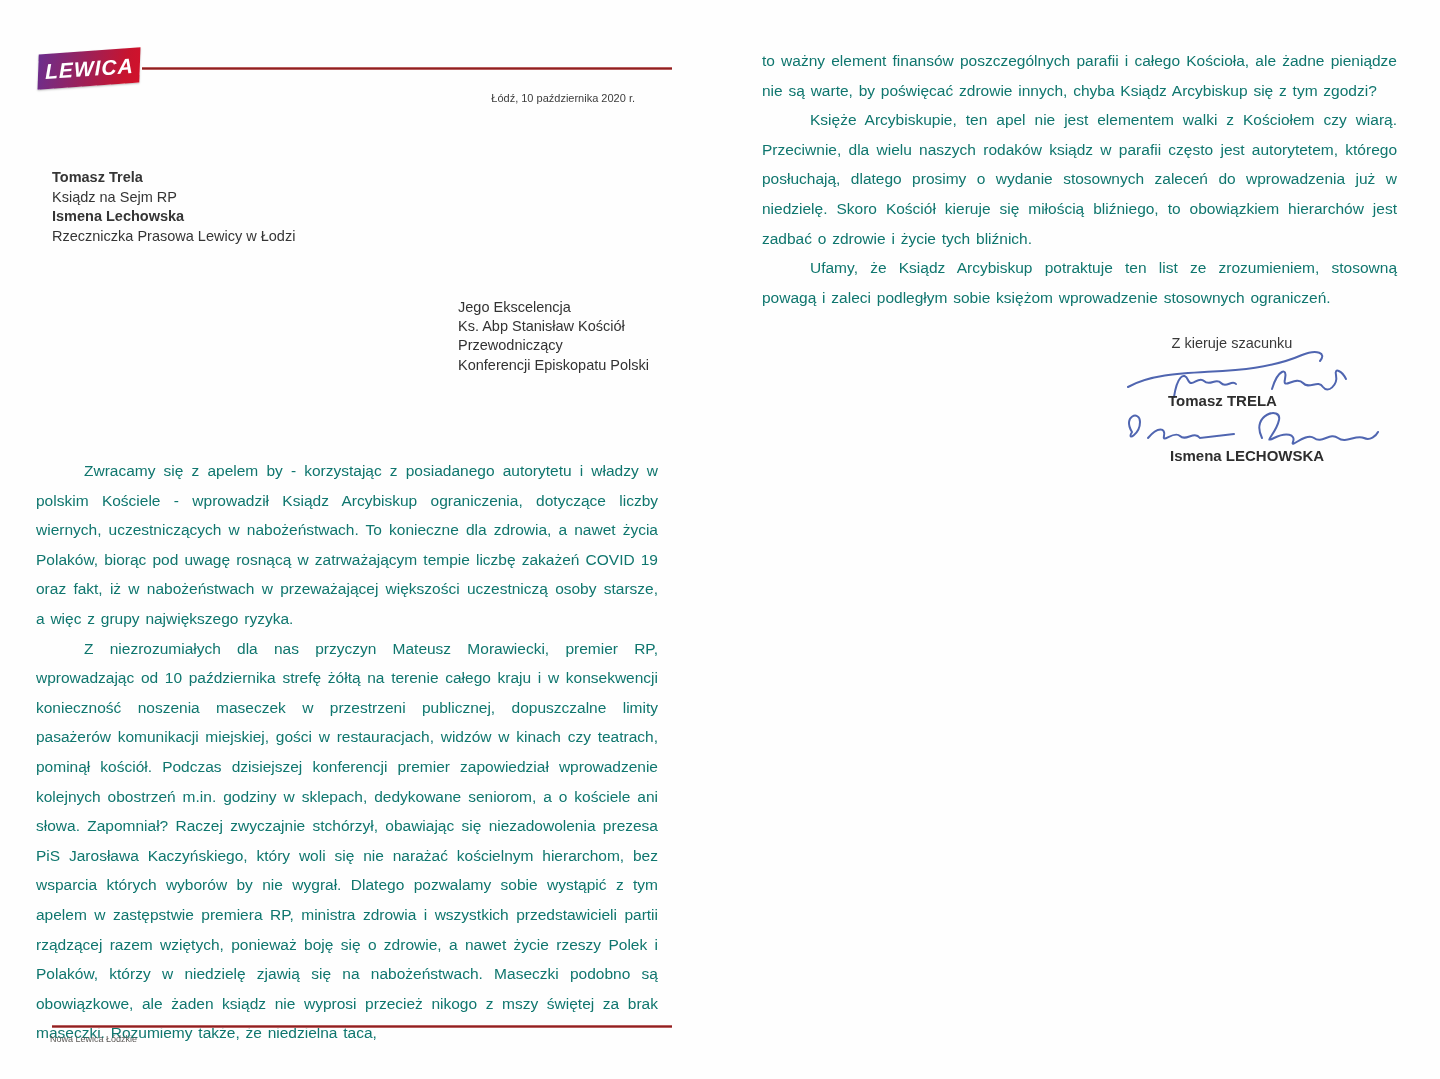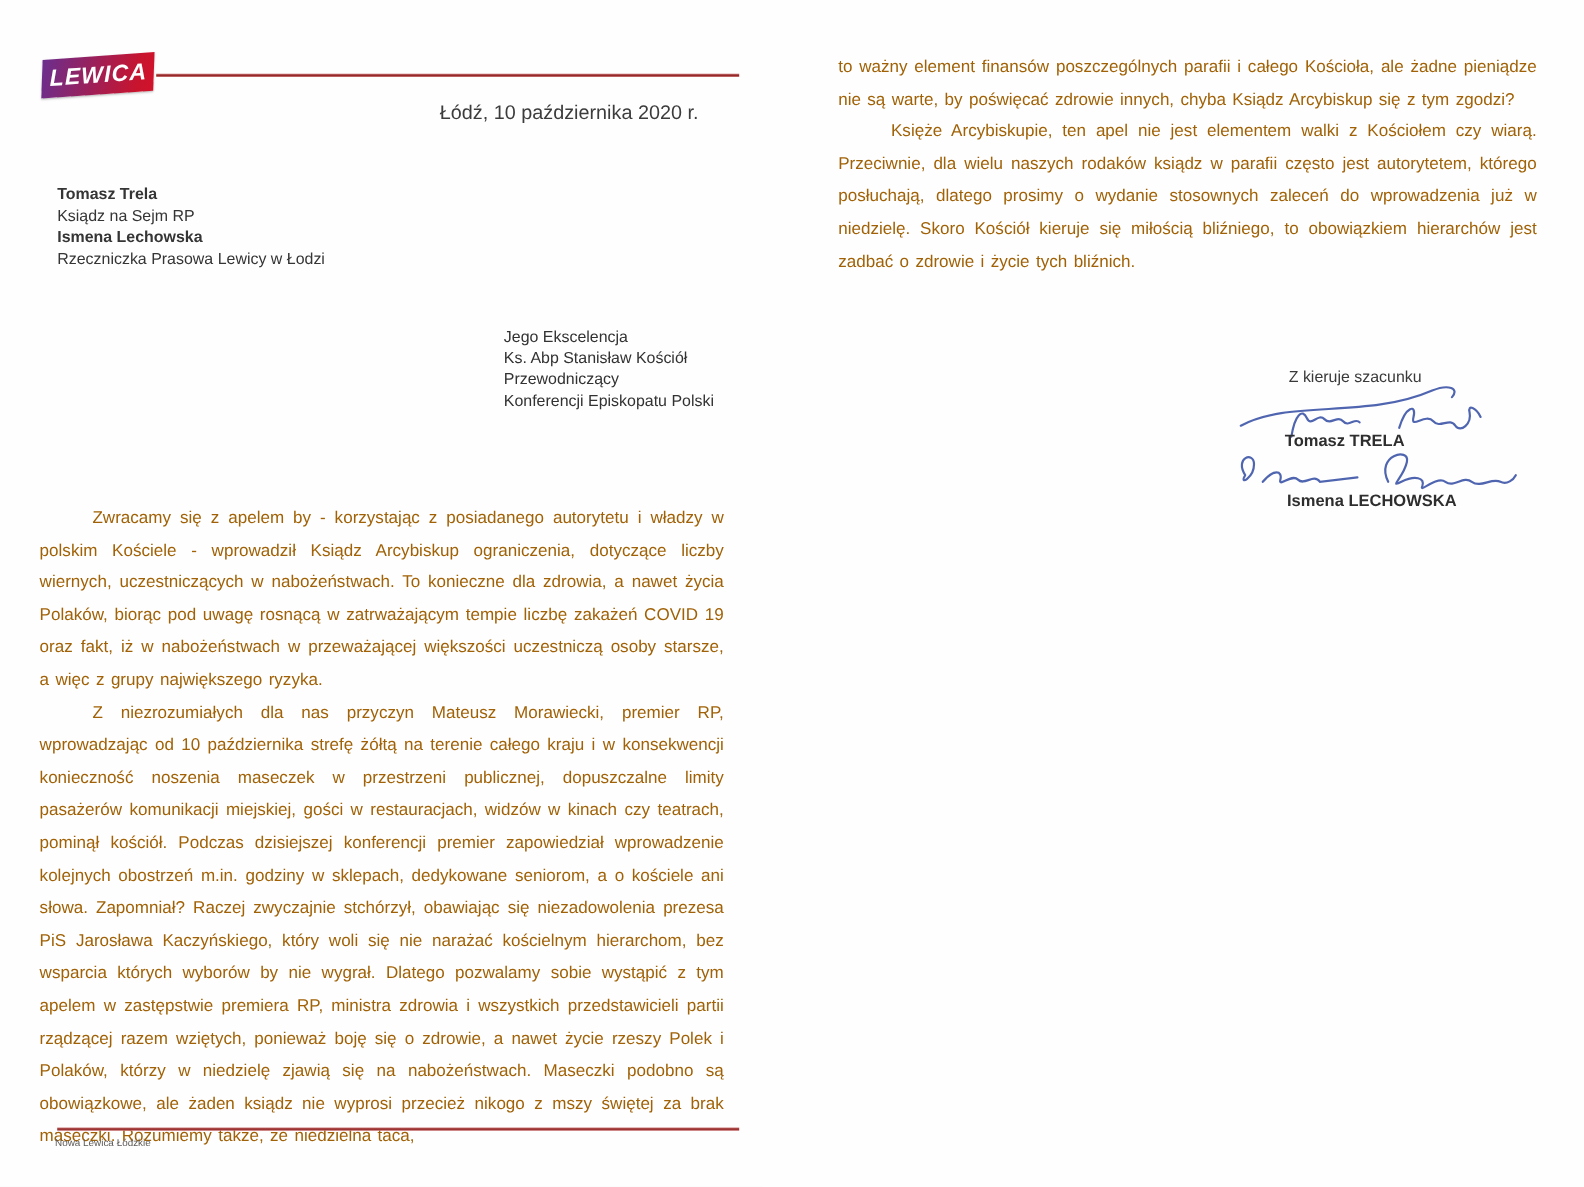--- a/index.html
+++ b/index.html
@@ -39,21 +39,21 @@
     height: 3px;
     background: linear-gradient(to bottom, #cf7d7d 0%, #8e2020 50%, #cf7d7d 100%);
   }
   .rule-header { left: 142px; top: 67px; width: 530px; }
   .rule-footer { left: 52px; top: 1025px; width: 620px; }
 
   
   .date-line {
     left: 300px; top: 92px; width: 335px;
     text-align: right;
-    font-size: 18px;
+    font-size: 11px;
     color: #3c3c3c;
   }
   .sender {
     left: 52px; top: 168px;
     font-size: 14.5px;
     line-height: 19.5px;
     color: #353535;
   }
   .recipient {
     left: 458px; top: 298px;
@@ -61,21 +61,21 @@
     line-height: 19.2px;
     font-weight: 400;
     color: #323232;
   }
   .bold { font-weight: 700; }
 
   .body-col {
     font-size: 15.5px;
     line-height: 29.6px;
     text-align: justify;
-    color: #a16207;
+    color: #0f766e;
     word-spacing: 1.5px;
   }
   .body-left  { left: 36px;  top: 456px; width: 622px; }
   .body-right { left: 762px; top: 46px;  width: 635px; }
   .body-col p { margin: 0; text-indent: 48px; }
   .body-col p.no-indent { text-indent: 0; }
 
   .closing {
     left: 1082px; top: 335px; width: 300px;
     text-align: center;
@@ -130,20 +130,21 @@
   </div>
 
   <div class="abs red-rule rule-footer"></div>
   <div class="abs footer-text">
     <div class="f1">Nowa Lewica Łódzkie</div>
   </div>
 
   <div class="abs body-col body-right">
     <p class="no-indent">to ważny element finansów poszczególnych parafii i całego Kościoła, ale żadne pieniądze nie są warte, by poświęcać zdrowie innych, chyba Ksiądz Arcybiskup się z tym zgodzi?</p>
     <p>Księże Arcybiskupie, ten apel nie jest elementem walki z Kościołem czy wiarą. Przeciwnie, dla wielu naszych rodaków ksiądz w parafii często jest autorytetem, którego posłuchają, dlatego prosimy o wydanie stosownych zaleceń do wprowadzenia już w niedzielę. Skoro Kościół kieruje się miłością bliźniego, to obowiązkiem hierarchów jest zadbać o zdrowie i życie tych bliźnich.</p>
+    <p>Ufamy, że Ksiądz Arcybiskup potraktuje ten list ze zrozumieniem, stosowną powagą i zaleci podległym sobie księżom wprowadzenie stosownych ograniczeń.</p>
   </div>
 
   <div class="abs closing">Z kieruje szacunku</div>
 
   <svg class="abs sig-svg" style="left:1122px; top:347px;" width="250" height="52" viewBox="0 0 250 52">
     <g fill="none" stroke="#3d55a8" stroke-width="2" stroke-linecap="round" opacity="0.9">
       <path d="M6 40 C 50 16, 120 34, 180 8 C 195 2, 205 6, 198 14"></path>
       <path d="M52 50 C 55 30, 62 24, 66 33 C 70 42, 76 28, 82 34 C 88 40, 94 30, 99 36 C 104 42, 110 32, 114 37"></path>
       <path d="M150 42 C 156 22, 166 20, 163 32 C 160 44, 174 28, 181 36 C 187 43, 196 32, 201 40 C 206 47, 216 38, 214 28 C 212 20, 220 24, 224 32"></path>
     </g>

